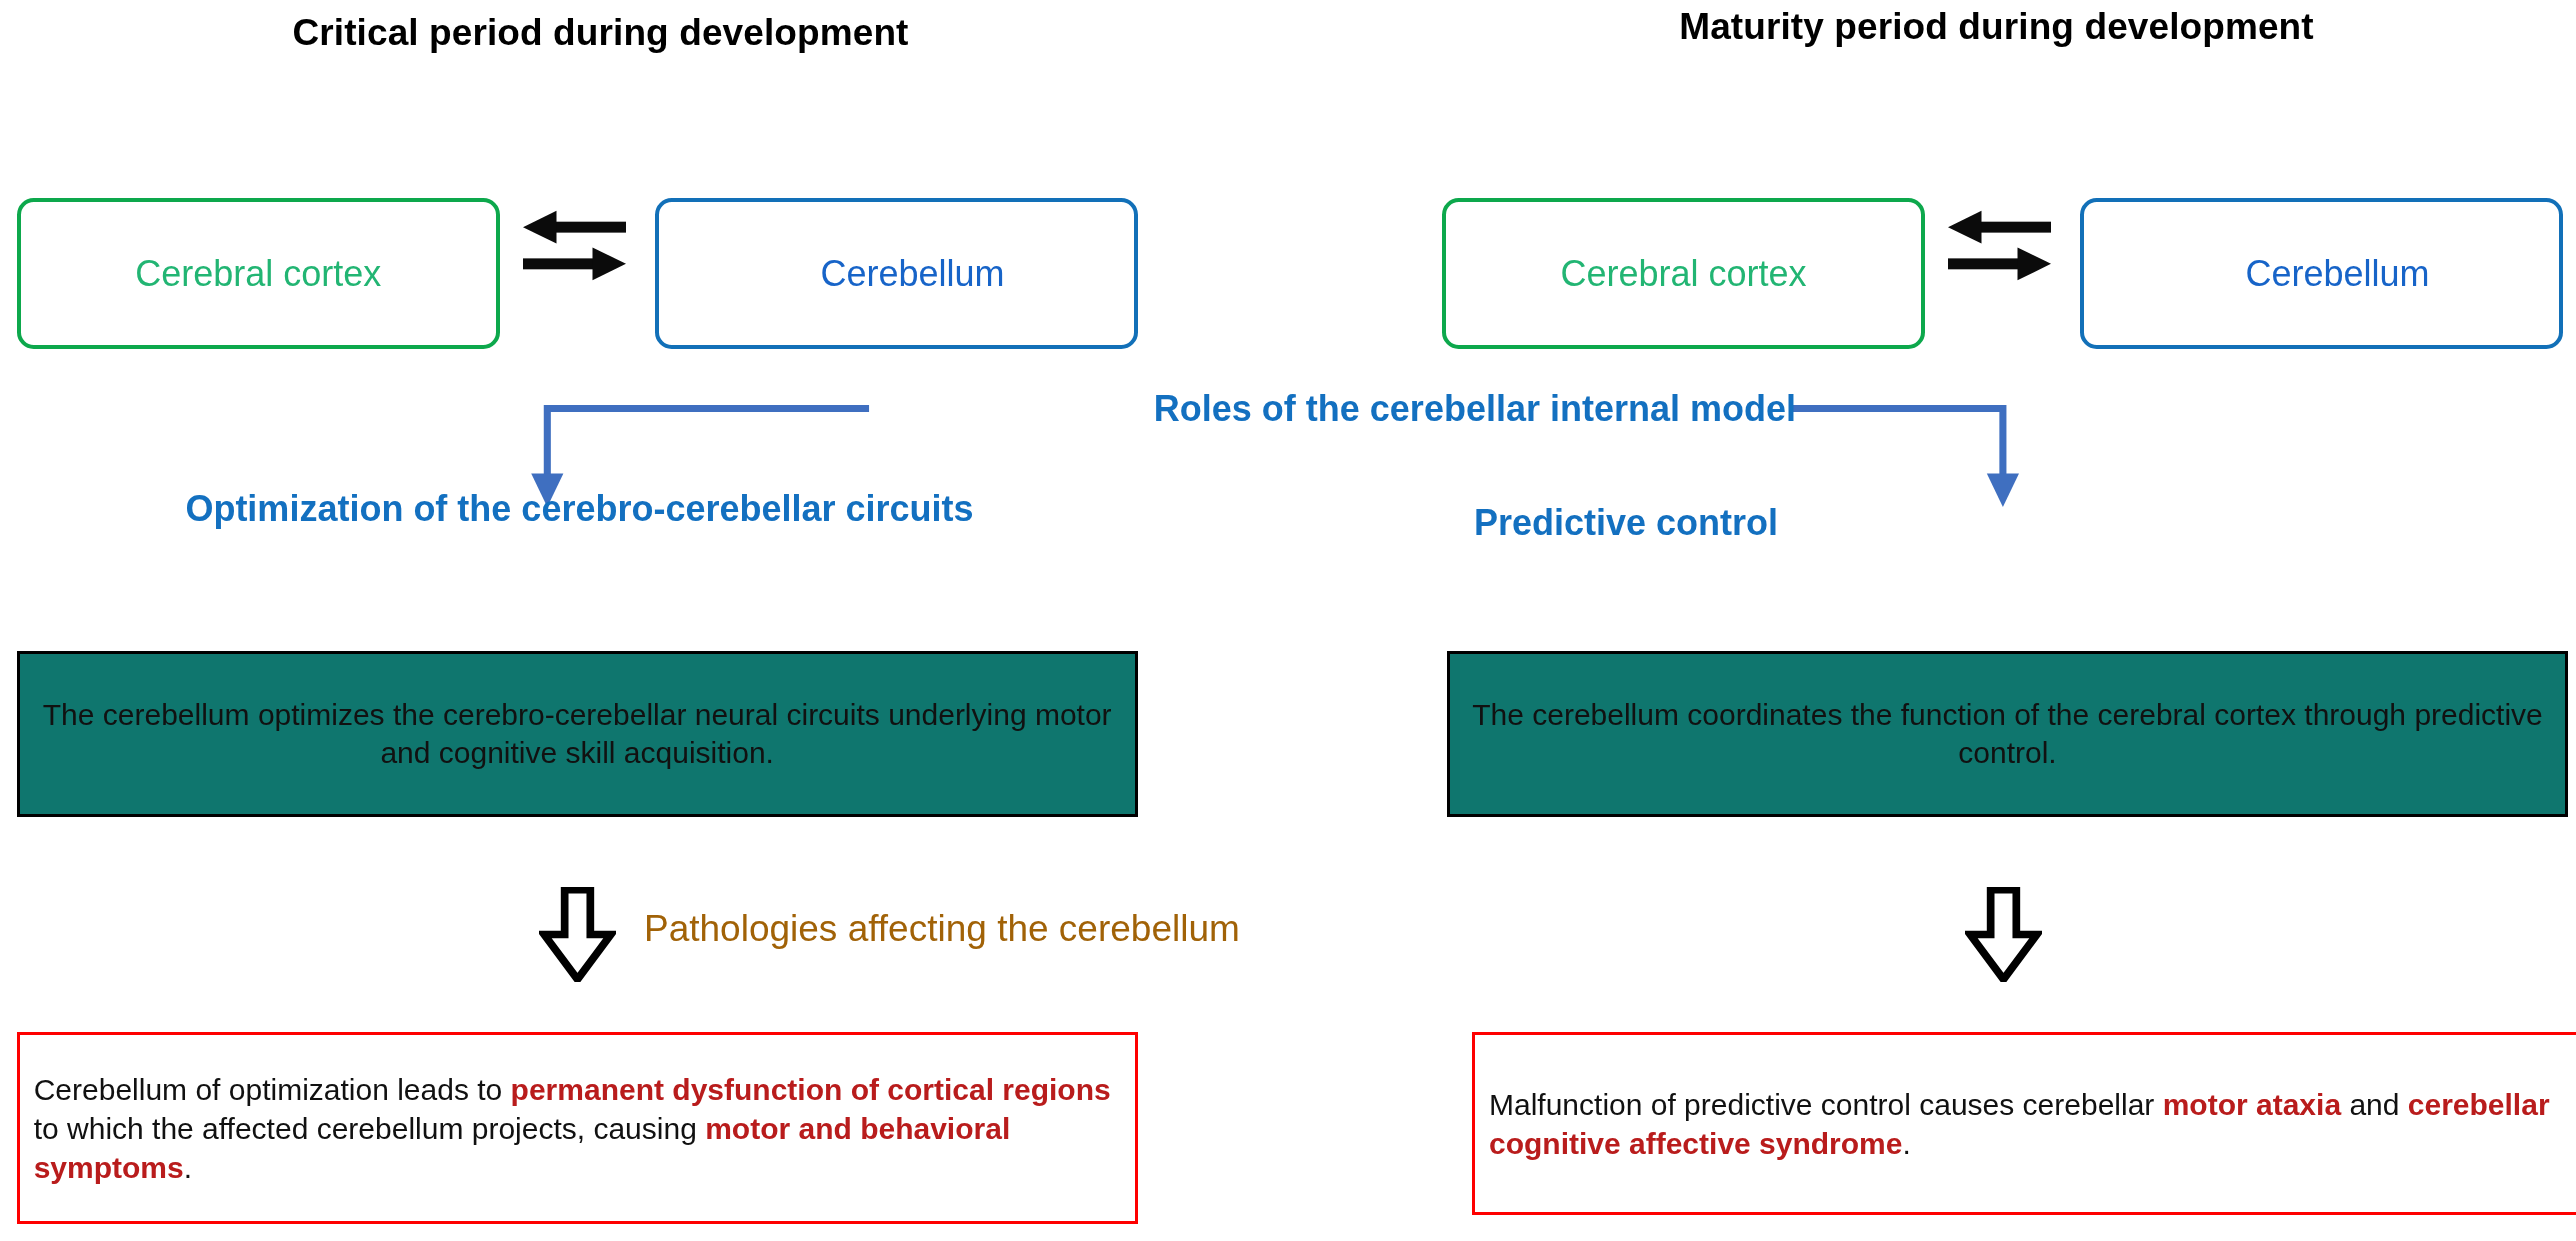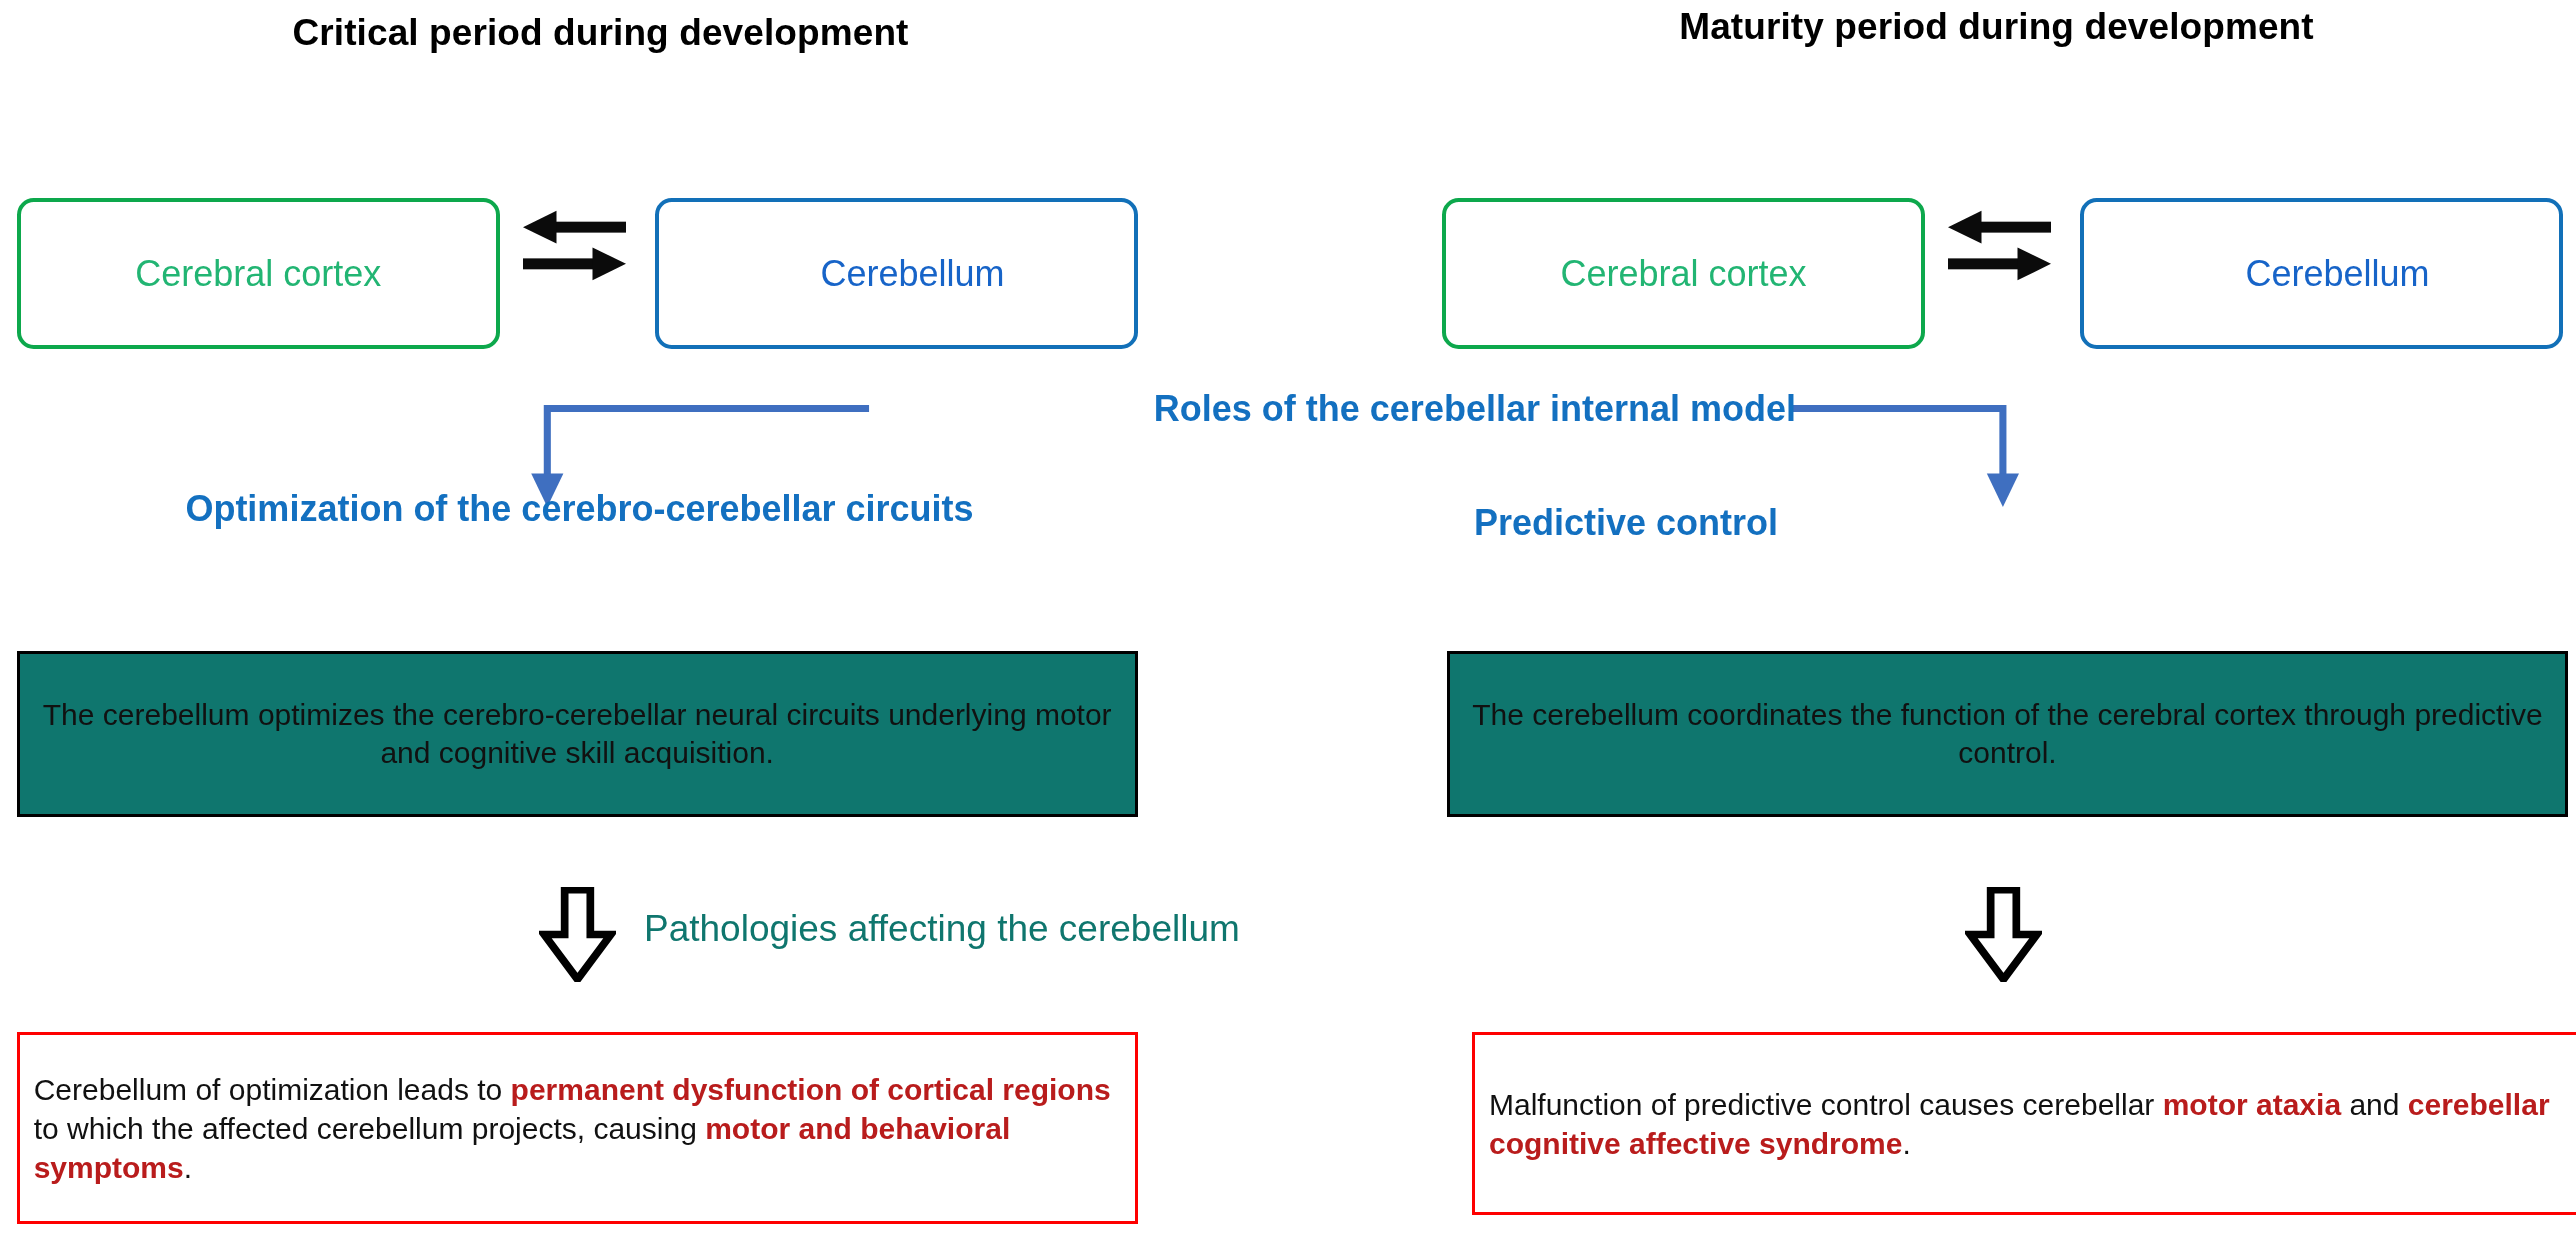--- a/index.html
+++ b/index.html
@@ -45,21 +45,21 @@
     display:flex;align-items:center;justify-content:center;
     text-align:center;padding:6.4px 16.7px;
   }
   .stmt-text{font-size:30px;line-height:1.26;color:#111;}
 
   
   .hollow-arrow svg{display:block;}
 
   
   .red-caption{
-    font-size:37px;color:#0f766e;white-space:nowrap;text-align:center;
+    font-size:37px;color:#a16207;white-space:nowrap;text-align:center;
   }
 
   
   .outcome-box{
     border:3.2px solid #FE0000;background:#fff;
     display:flex;align-items:center;padding:7.7px 14px;
   }
   .outcome-text{font-size:30px;line-height:1.30;color:#111;text-align:left;}
   .em-red{color:#b91c1c;font-weight:bold;}
   .outcome-box.centered .outcome-text{text-align:left;}

